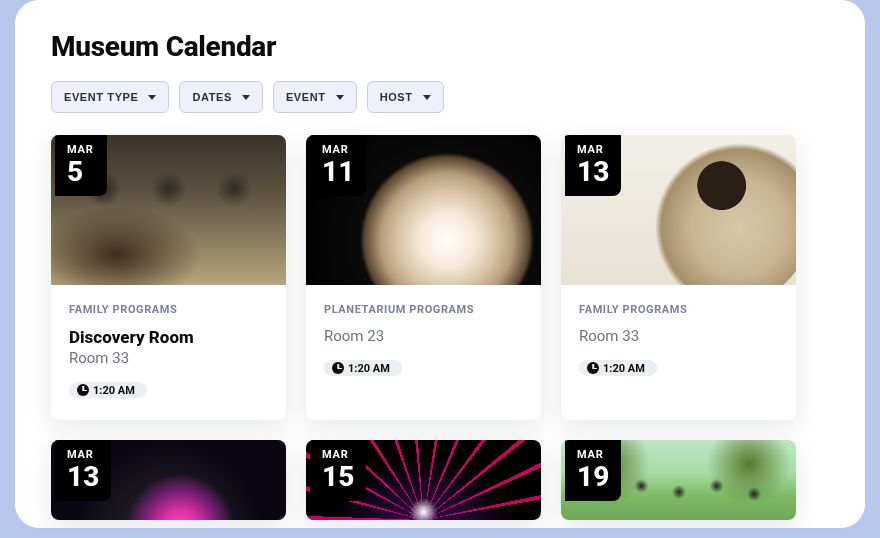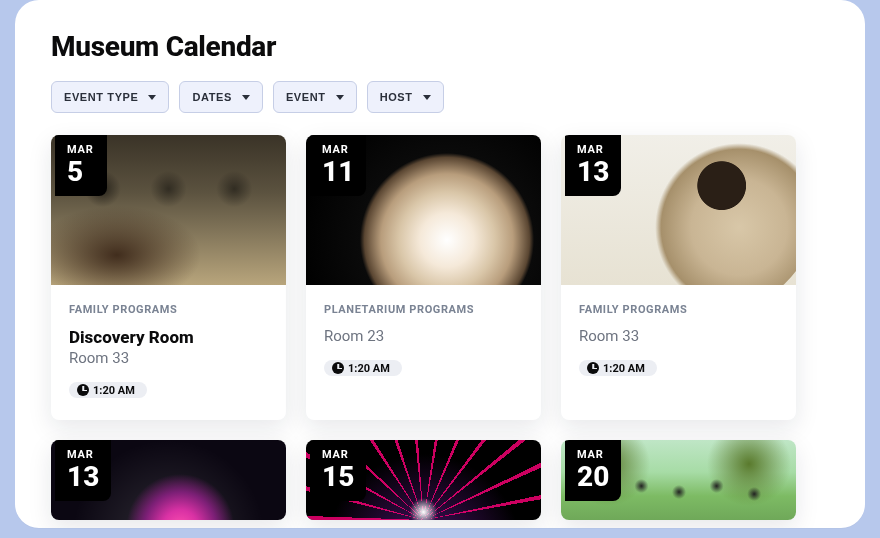--- a/index.html
+++ b/index.html
@@ -247,19 +247,19 @@
           <div class="day">15</div>
         </div>
       </div>
     </article>
 
     <article class="card partial">
       <div class="img-wrap">
         <div class="img park"></div>
         <div class="date-tag">
           <div class="month">MAR</div>
-          <div class="day">20</div>
+          <div class="day">19</div>
         </div>
       </div>
     </article>
 
   </div>
 </div>
 
 </body></html>

